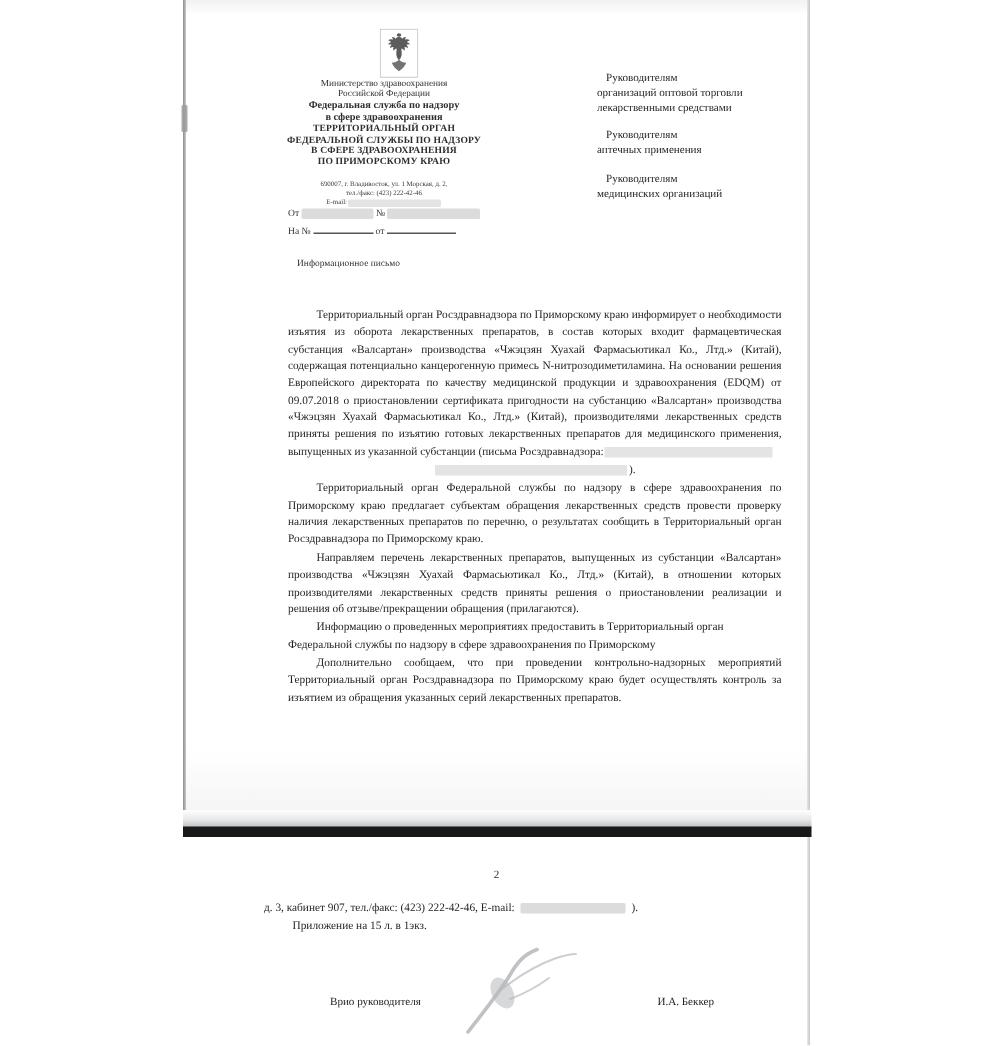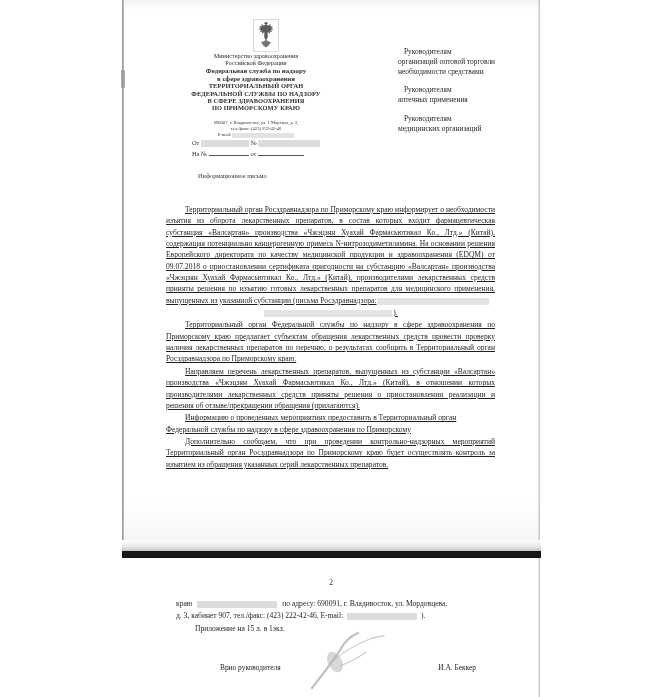--- a/index.html
+++ b/index.html
@@ -237,35 +237,35 @@
         <span class="rule" style="width:40px;"></span>
         <span>от</span>
         <span class="rule" style="width:46px;"></span>
       </div>
     </div>
 
     <div class="addressees" style="left:276px;">
       <div class="addressee">
         <span class="ind">Руководителям</span>
         <span>организаций оптовой торговли</span><br>
-        <span>необходимости средствами</span>
+        <span>лекарственными средствами</span>
       </div>
       <div class="addressee">
         <span class="ind">Руководителям</span>
         <span>аптечных применения</span>
       </div>
       <div class="addressee">
         <span class="ind">Руководителям</span>
         <span>медицинских организаций</span>
       </div>
     </div>
 
     <div class="subject" style="left:76px;">Информационное письмо</div>
 
-    <div class="body" style="left:44px;text-decoration:underline;">
+    <div class="body" style="left:70px;">
       <p><span>Территориальный орган Росздравнадзора по Приморскому краю информирует о необходимости изъятия из оборота  лекарственных препаратов, в состав которых входит фармацевтическая субстанция «Валсартан» производства «Чжэцзян Хуахай Фармасьютикал Ко., Лтд.» (Китай), содержащая потенциально канцерогенную примесь N-нитрозодиметиламина. На основании решения Европейского директората по качеству медицинской продукции и здравоохранения (EDQM) от 09.07.2018 о приостановлении сертификата пригодности на субстанцию «Валсартан» производства «Чжэцзян Хуахай Фармасьютикал Ко., Лтд.» (Китай), производителями лекарственных средств приняты решения по изъятию готовых лекарственных препаратов для медицинского применения, выпущенных из указанной субстанции (письма Росздравнадзора:</span><span class="inline-redact"></span></p>
       <p style="text-indent:0;text-align:center;"><span class="inline-redact w2" style="width:128px;"></span><span>).</span></p>
       <p>Территориальный орган Федеральной службы по надзору в сфере здравоохранения по Приморскому краю предлагает субъектам обращения лекарственных средств провести проверку наличия лекарственных препаратов по перечню, о результатах сообщить в Территориальный орган Росздравнадзора по Приморскому краю.</p>
       <p>Направляем перечень лекарственных препаратов, выпущенных из субстанции «Валсартан» производства «Чжэцзян Хуахай Фармасьютикал Ко., Лтд.» (Китай), в отношении которых производителями лекарственных средств приняты решения о приостановлении реализации и решения об отзыве/прекращении обращения (прилагаются).</p>
       <p style="text-align:left;">Информацию о проведенных мероприятиях предоставить в Территориальный орган Федеральной службы по надзору в сфере здравоохранения по Приморскому</p>
       <p>Дополнительно сообщаем, что при проведении контрольно-надзорных мероприятий Территориальный орган Росздравнадзора по Приморскому краю будет осуществлять контроль за изъятием из обращения указанных серий лекарственных препаратов.</p>
     </div>
 
     <div class="shade-bot1" style="left:0;"></div>
   </div>
@@ -273,25 +273,20 @@
   <div id="page1-edge-r"></div>
   <div id="edge-clip"></div>
 
   <div id="band-shadow"></div>
   <div id="band"></div>
 
   <div id="page2">
     <div class="pg2-num">2</div>
 
     <div class="pg2-body">
-      <div class="ln">
-        <span>краю</span>
-        <span class="redact" style="width:80px;height:7px;margin:0 3px;"></span>
-        <span>по адресу: 690091, г. Владивосток, ул. Мордовцева,</span>
-      </div>
       <div class="ln ln2">
         <span>д. 3, кабинет 907, тел./факс: (423) 222-42-46, E-mail:</span>
         <span class="redact" style="width:70px;height:7px;margin:0 2px;"></span>
         <span>).</span>
       </div>
       <div class="pg2-app">Приложение на 15 л. в 1экз.</div>
     </div>
 
     <div class="sign-row">
       <span class="sign-title">Врио руководителя</span>

